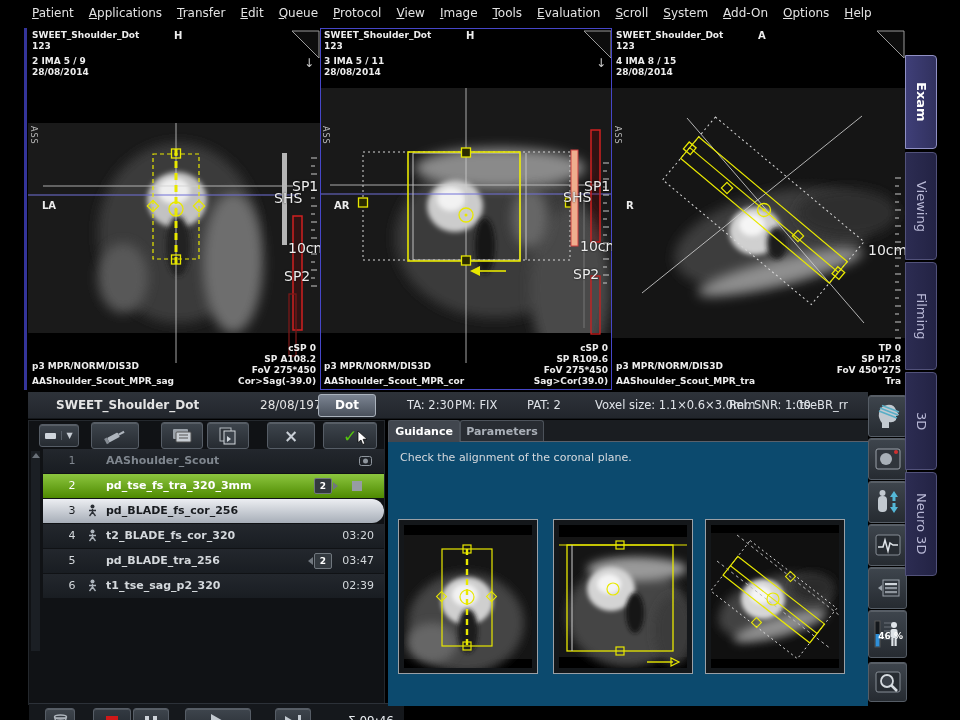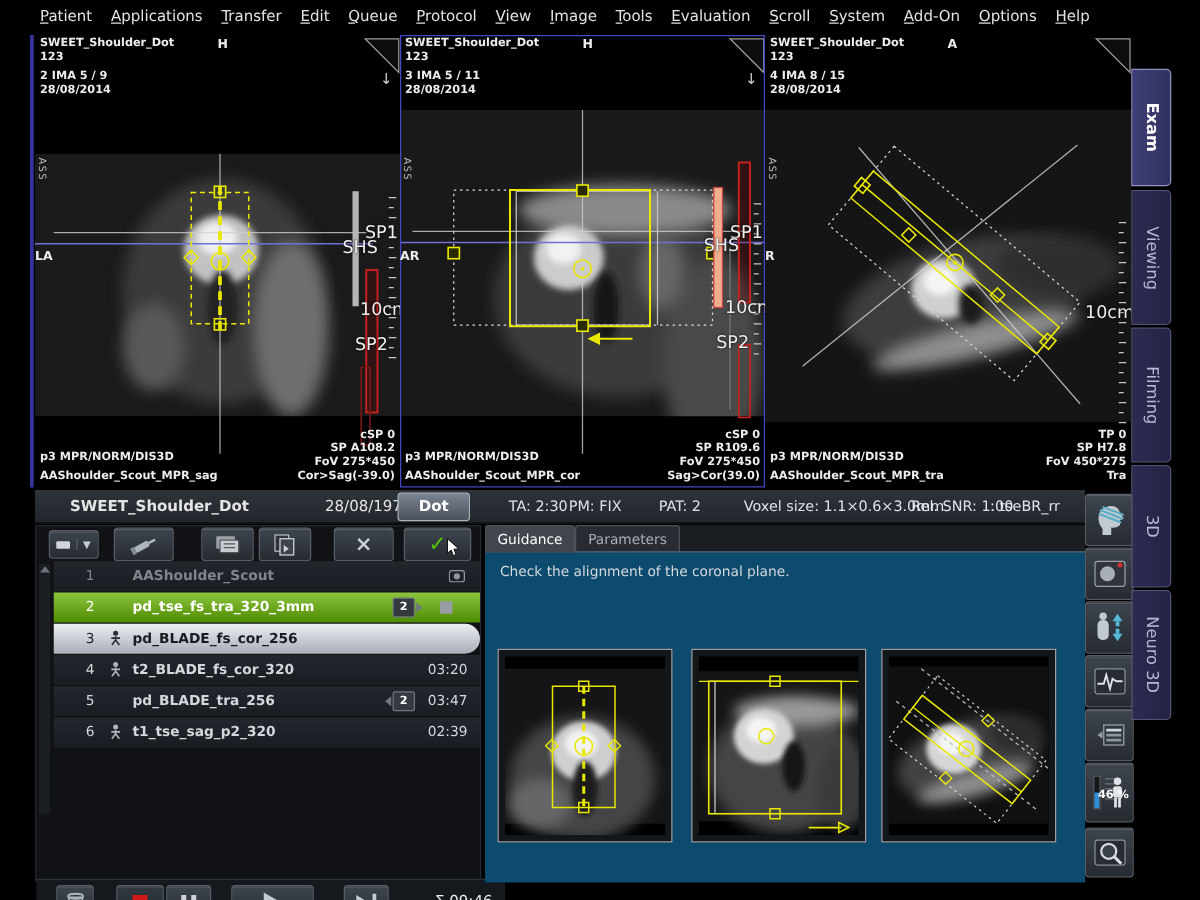--- a/index.html
+++ b/index.html
@@ -16,21 +16,21 @@
   #vp2{outline:1px solid #4646c8;outline-offset:-1px;}
   .blue-strip{left:24px;top:28px;width:3px;height:362px;background:#34349a;}
   .vp-text{position:absolute;font-size:9px;line-height:11px;font-weight:bold;
            color:#ededed;text-shadow:0 0 2px #000;}
   .vp-tl{left:4px;top:2px;}
   .vp-tl .gap{margin-top:4px;}
   .vp-bl{left:4px;bottom:3px;}
   .vp-bl div{margin-top:4px;}
   .vp-br{right:4px;bottom:3px;text-align:right;}
   .vp-orient-top{position:absolute;left:146px;top:2px;font-size:10px;font-weight:bold;color:#ededed;}
-  .vp-orient-left{position:absolute;left:0;top:172px;font-size:10px;font-weight:bold;color:#ededed;}
+  .vp-orient-left{position:absolute;left:14px;top:172px;font-size:10px;font-weight:bold;color:#ededed;}
   .vp-edge{position:absolute;left:1px;top:98px;writing-mode:vertical-rl;font-size:8px;color:#b9b9b9;letter-spacing:1px;}
   .vp-arrow{position:absolute;right:6px;top:28px;font-size:12px;color:#cfcfcf;}
   .rlabel{position:absolute;font-size:14px;font-weight:normal;color:#ededed;text-shadow:0 0 2px #000;}
   
   #patientbar{left:28px;top:392px;width:840px;height:26px;
               background:linear-gradient(#2e333a,#22262c);border-bottom:1px solid #14171b;font-size:12px;}
   #patientbar .fld{position:absolute;top:6px;white-space:nowrap;}
   #dot-btn{position:absolute;left:290px;top:2px;width:56px;height:21px;
            background:linear-gradient(#7b8492,#4a515c);border:1px solid #aab2bc;border-radius:3px;
            color:#fff;font-size:12px;font-weight:bold;text-align:center;line-height:21px;}
@@ -65,21 +65,21 @@
   #sumtime{position:absolute;right:10px;top:10px;font-size:12px;color:#e8ecf0;}
   .stop-square{width:12px;height:12px;background:#d01818;}
   .pausebars{display:flex;gap:4px;} .pausebars div{width:4px;height:13px;background:#cdd2d8;}
   .playtri{width:0;height:0;border-left:14px solid #c3cad1;border-top:8px solid transparent;border-bottom:8px solid transparent;}
   .skipbar{width:3px;height:14px;background:#c3cad1;margin-left:3px;}
   .xglyph{font-size:17px;font-weight:bold;color:#c9cfd6;}
   .checkglyph{font-size:17px;font-weight:bold;color:#55c40e;}
   
   #guidance{left:388px;top:420px;width:480px;height:285px;background:#1a1d21;}
   .gtab{position:absolute;top:0;height:21px;font-size:11px;display:flex;align-items:center;
-        justify-content:center;border:1px solid #4c525a;border-bottom:none;border-radius:3px 3px 0 0;}
+        justify-content:center;border:1px solid #4c525a;border-bottom:none;border-radius:3px 3px 0 0;font-weight:bold;}
   #gtab1{left:0;width:70px;background:#41464e;color:#fff;z-index:2;}
   #gtab2{left:72px;width:82px;background:#282c32;color:#aab0b8;}
   #gbody{position:absolute;left:0;top:21px;width:480px;height:264px;background:#0c4a6e;border-top:1px solid #5a606a;}
   #gmsg{position:absolute;left:12px;top:9px;font-size:11px;color:#d6d9dd;}
   .thumb{position:absolute;top:77px;height:143px;border:1px solid #9aa0a6;background:#14171a;padding:5px;box-sizing:content-box;}
   #thumb1{left:10px;width:128px;} #thumb2{left:165px;width:128px;} #thumb3{left:317px;width:128px;}
   
   .stripbtn{left:868px;width:37px;height:40px;}
   #sar-val{position:absolute;right:3px;bottom:16px;font-size:9px;font-weight:bold;color:#fff;}
   

